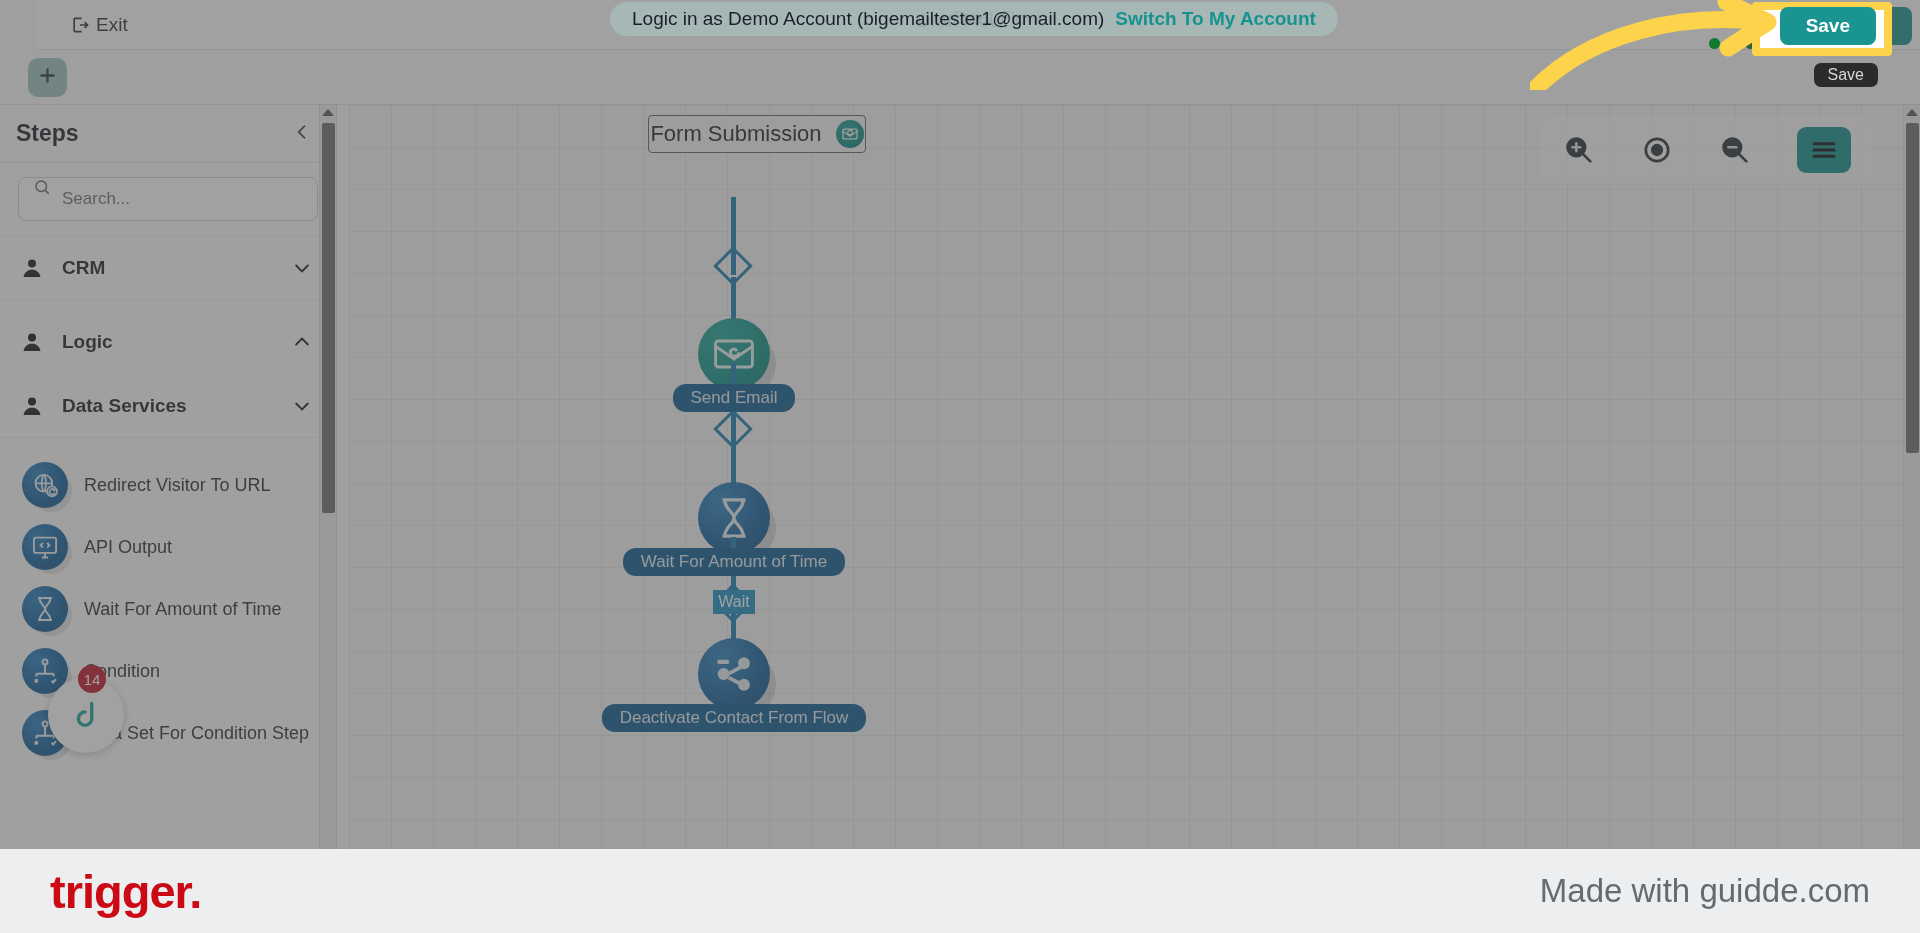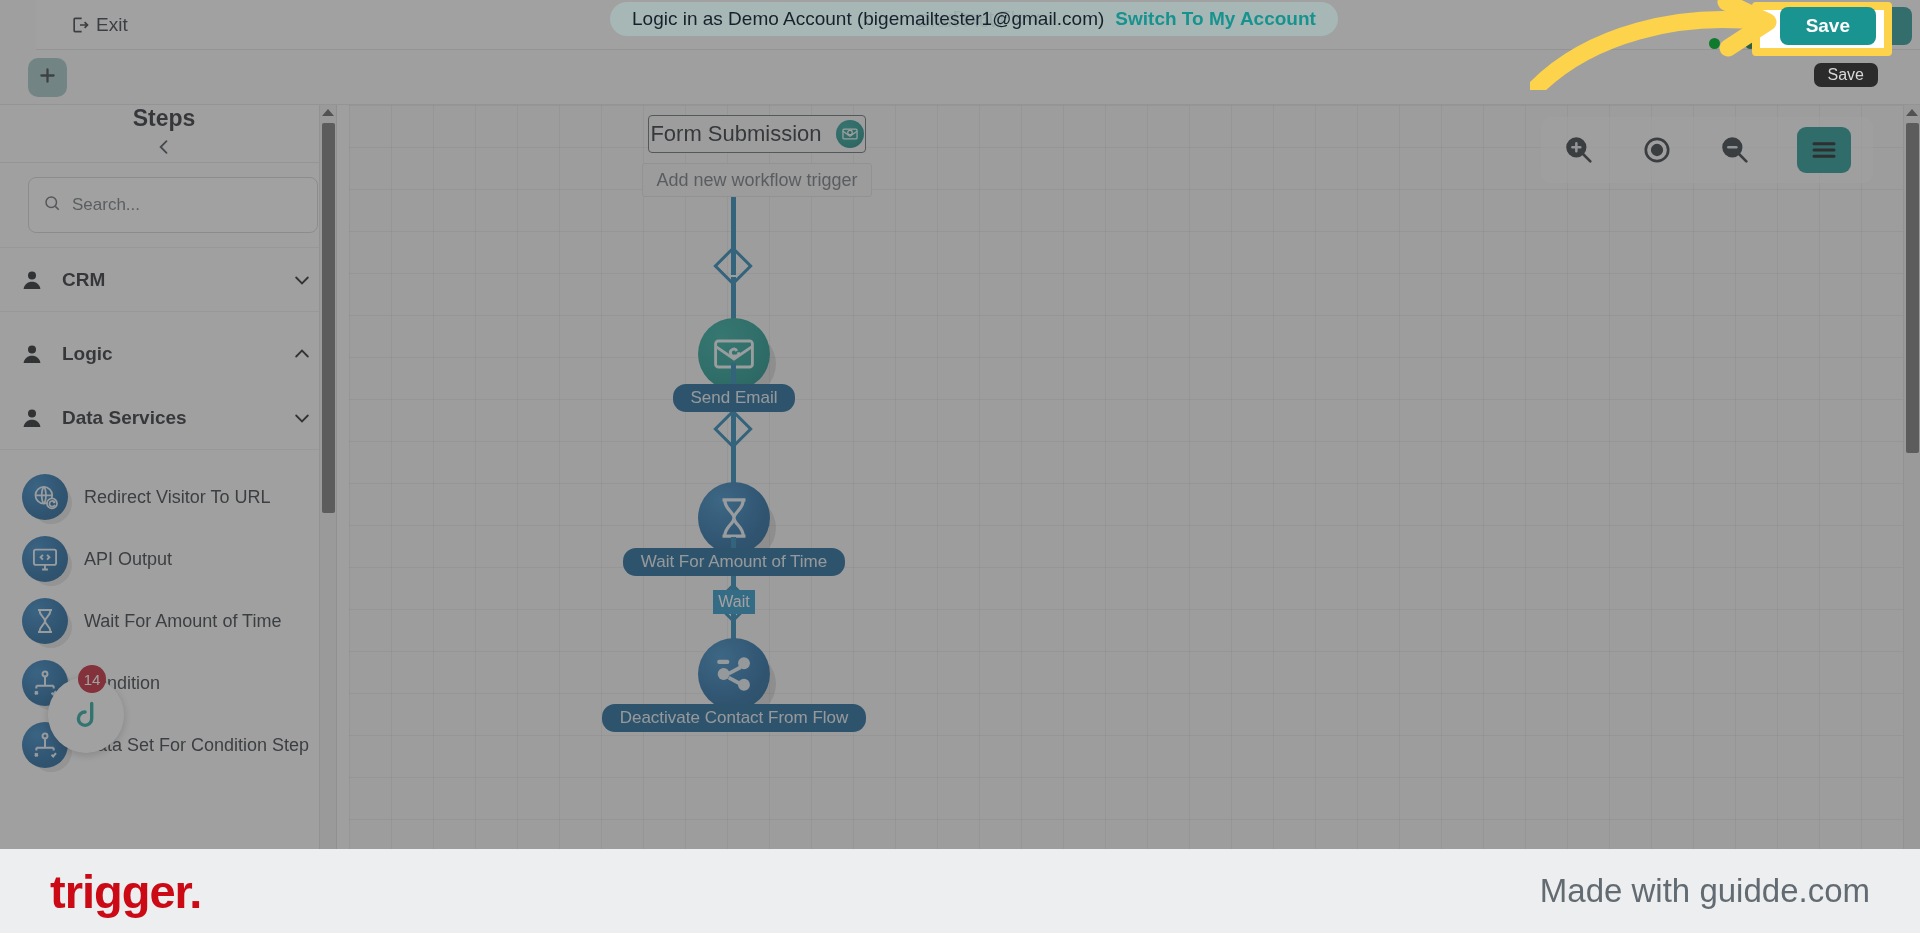--- a/index.html
+++ b/index.html
@@ -67,29 +67,28 @@
   
   .sidebar {
     position:absolute; left:0; top:105px; width:337px; bottom:0;
     background:#fdfdfd; border-right:1px solid #dcdcdc;
     z-index:6; overflow:hidden;
   }
   .sb-head {
     height:58px; display:flex; align-items:center;
     justify-content:space-between; padding:0 24px 0 16px;
     border-bottom:1px solid #e6e6e6;
-    flex-direction:column;
   }
   .sb-title { font-size:23px; font-weight:bold; color:#1e2329; }
   .sb-collapse { font-size:22px; color:#41484f; cursor:pointer; line-height:1; }
   .sb-searchwrap { padding:14px 18px; border-bottom:1px solid #ececec; }
   .sb-search {
-    display:flex; align-items:center; gap:11px;
+    display:flex; gap:11px;
     border:1px solid #d3d3d3; border-radius:8px;
-    height:56px; padding:0 14px; background:#fff;margin-left:10px;
+    height:44px; padding:0 14px; background:#fff;
   }
   .sb-search input {
     border:none; outline:none; font-size:17px; color:#555;
     background:transparent; width:100%;
     font-family:"Liberation Sans", sans-serif;
   }
   .sb-search input::placeholder { color:#6d7479; }
   .cat {
     display:flex; align-items:center; height:64px;
     padding:0 24px 0 20px; border-bottom:1px solid #ececec;
@@ -460,21 +459,20 @@
         <span class="trigger-text">Form Submission</span>
         <span class="trigger-ico">
           <svg viewBox="0 0 24 24" fill="none" stroke="#f2fbfa" stroke-width="1.7">
             <path d="M2.6 8.4 12 15l9.4-6.6"></path>
               <rect x="2.6" y="5.4" width="18.8" height="13.2" rx="1.6"></rect>
             <circle cx="12" cy="10" r="3" fill="#0b7a72"></circle>
           </svg>
         </span>
       </div>
 
-      <div class="add-trigger">Add new workflow trigger</div>
 
       <div class="conn" style="top:92px; height:78px;"></div>
       <div class="diamond" style="top:147px;"></div>
       <div class="conn" style="top:172px; height:80px;"></div>
 
       <div class="node" style="left:315px; top:213px; width:140px;">
         <div class="node-ico teal">
           <svg viewBox="0 0 24 24" fill="none" stroke="#eef7f6" stroke-width="1.5">
             <path d="M2.4 8 12 14.6 21.6 8"></path>
               <rect x="2.4" y="5.2" width="19.2" height="13.6" rx="1.5"></rect>

